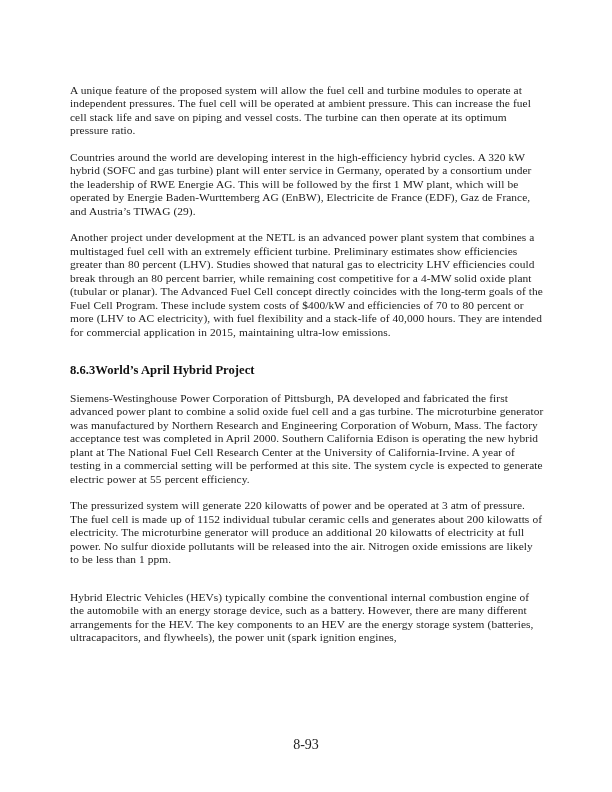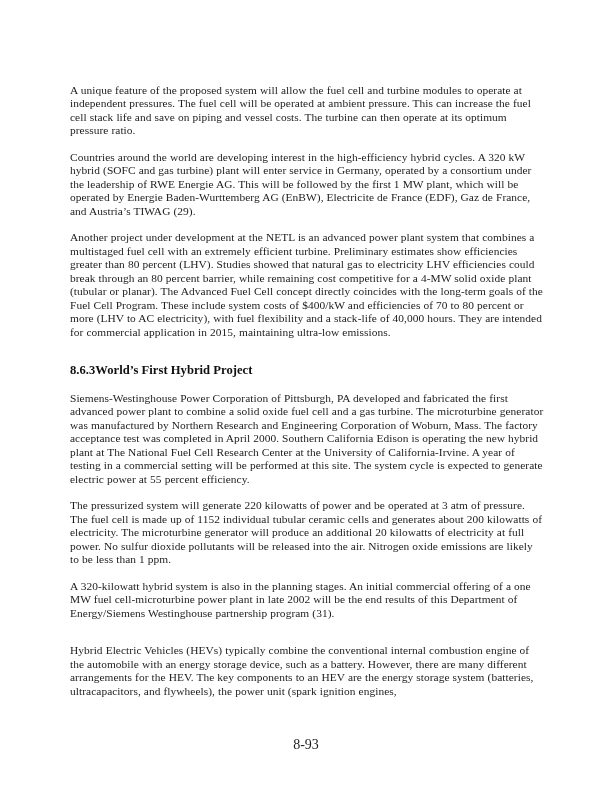--- a/index.html
+++ b/index.html
@@ -79,28 +79,27 @@
 
     <p class="para">A unique feature of the proposed system will allow the fuel cell and turbine modules to operate at independent pressures.  The fuel cell will be operated at ambient pressure.  This can increase the fuel cell stack life and save on piping and vessel costs.  The turbine can then operate at its optimum pressure ratio.</p>
 
     <p class="para">Countries around the world are developing interest in the high-efficiency hybrid cycles.  A 320 kW hybrid (SOFC and gas turbine) plant will enter service in Germany, operated by a consortium under the leadership of RWE Energie AG.  This will be followed by the first 1 MW plant, which will be operated by Energie Baden-Wurttemberg AG (EnBW), Electricite de France (EDF), Gaz de France, and Austria’s TIWAG (29).</p>
 
     <p class="para">Another project under development at the NETL is an advanced power plant system that combines a multistaged fuel cell with an extremely efficient turbine.  Preliminary estimates show efficiencies greater than 80 percent (LHV).  Studies showed that natural gas to electricity LHV efficiencies could break through an 80 percent barrier, while remaining cost competitive for a 4-MW solid oxide plant (tubular or planar).  The Advanced Fuel Cell concept directly coincides with the long-term goals of the Fuel Cell Program.  These include system costs of $400/kW and efficiencies of 70 to 80 percent or more (LHV to AC electricity), with fuel flexibility and a stack-life of 40,000 hours.  They are intended for commercial application in 2015, maintaining ultra-low emissions.</p>
 
     <div class="spacer-before-heading"></div>
 
     <div class="sec-block">
-      <h2 class="heading"><span class="num">8.6.3</span><span>World’s First Hybrid Project</span></h2>
+      <h2 class="heading"><span class="num">8.6.3</span><span>World’s April Hybrid Project</span></h2>
     </div>
 
     <p class="para">Siemens-Westinghouse Power Corporation of Pittsburgh, PA developed and fabricated the first advanced power plant to combine a solid oxide fuel cell and a gas turbine. The microturbine generator was manufactured by Northern Research and Engineering Corporation of Woburn, Mass.  The factory acceptance test was completed in April 2000.  Southern California Edison is operating the new hybrid plant at The National Fuel Cell Research Center at the University of California-Irvine.  A year of testing in a commercial setting will be performed at this site.  The system cycle is expected to generate electric power at 55 percent efficiency.</p>
 
     <p class="para">The pressurized system will generate 220 kilowatts of power and be operated at 3 atm of pressure. The fuel cell is made up of 1152 individual tubular ceramic cells and generates about 200 kilowatts of electricity.  The microturbine generator will produce an additional 20 kilowatts of electricity at full power.  No sulfur dioxide pollutants will be released into the air.  Nitrogen oxide emissions are likely to be less than 1 ppm.</p>
 
-    <p class="para">A 320-kilowatt hybrid system is also in the planning stages.  An initial commercial offering of a one MW fuel cell-microturbine power plant in late 2002 will be the end results of this Department of Energy/Siemens Westinghouse partnership program (31).</p>
 
     <div class="spacer-before-heading"></div>
 
 
     <p class="para tight">Hybrid Electric Vehicles (HEVs) typically combine the conventional internal combustion engine of the automobile with an energy storage device, such as a battery.  However, there are many different arrangements for the HEV.  The key components to an HEV are the energy storage system (batteries, ultracapacitors, and flywheels), the power unit (spark ignition engines,</p>
 
   </div>
 
   <div class="footer">8-93</div>
 

